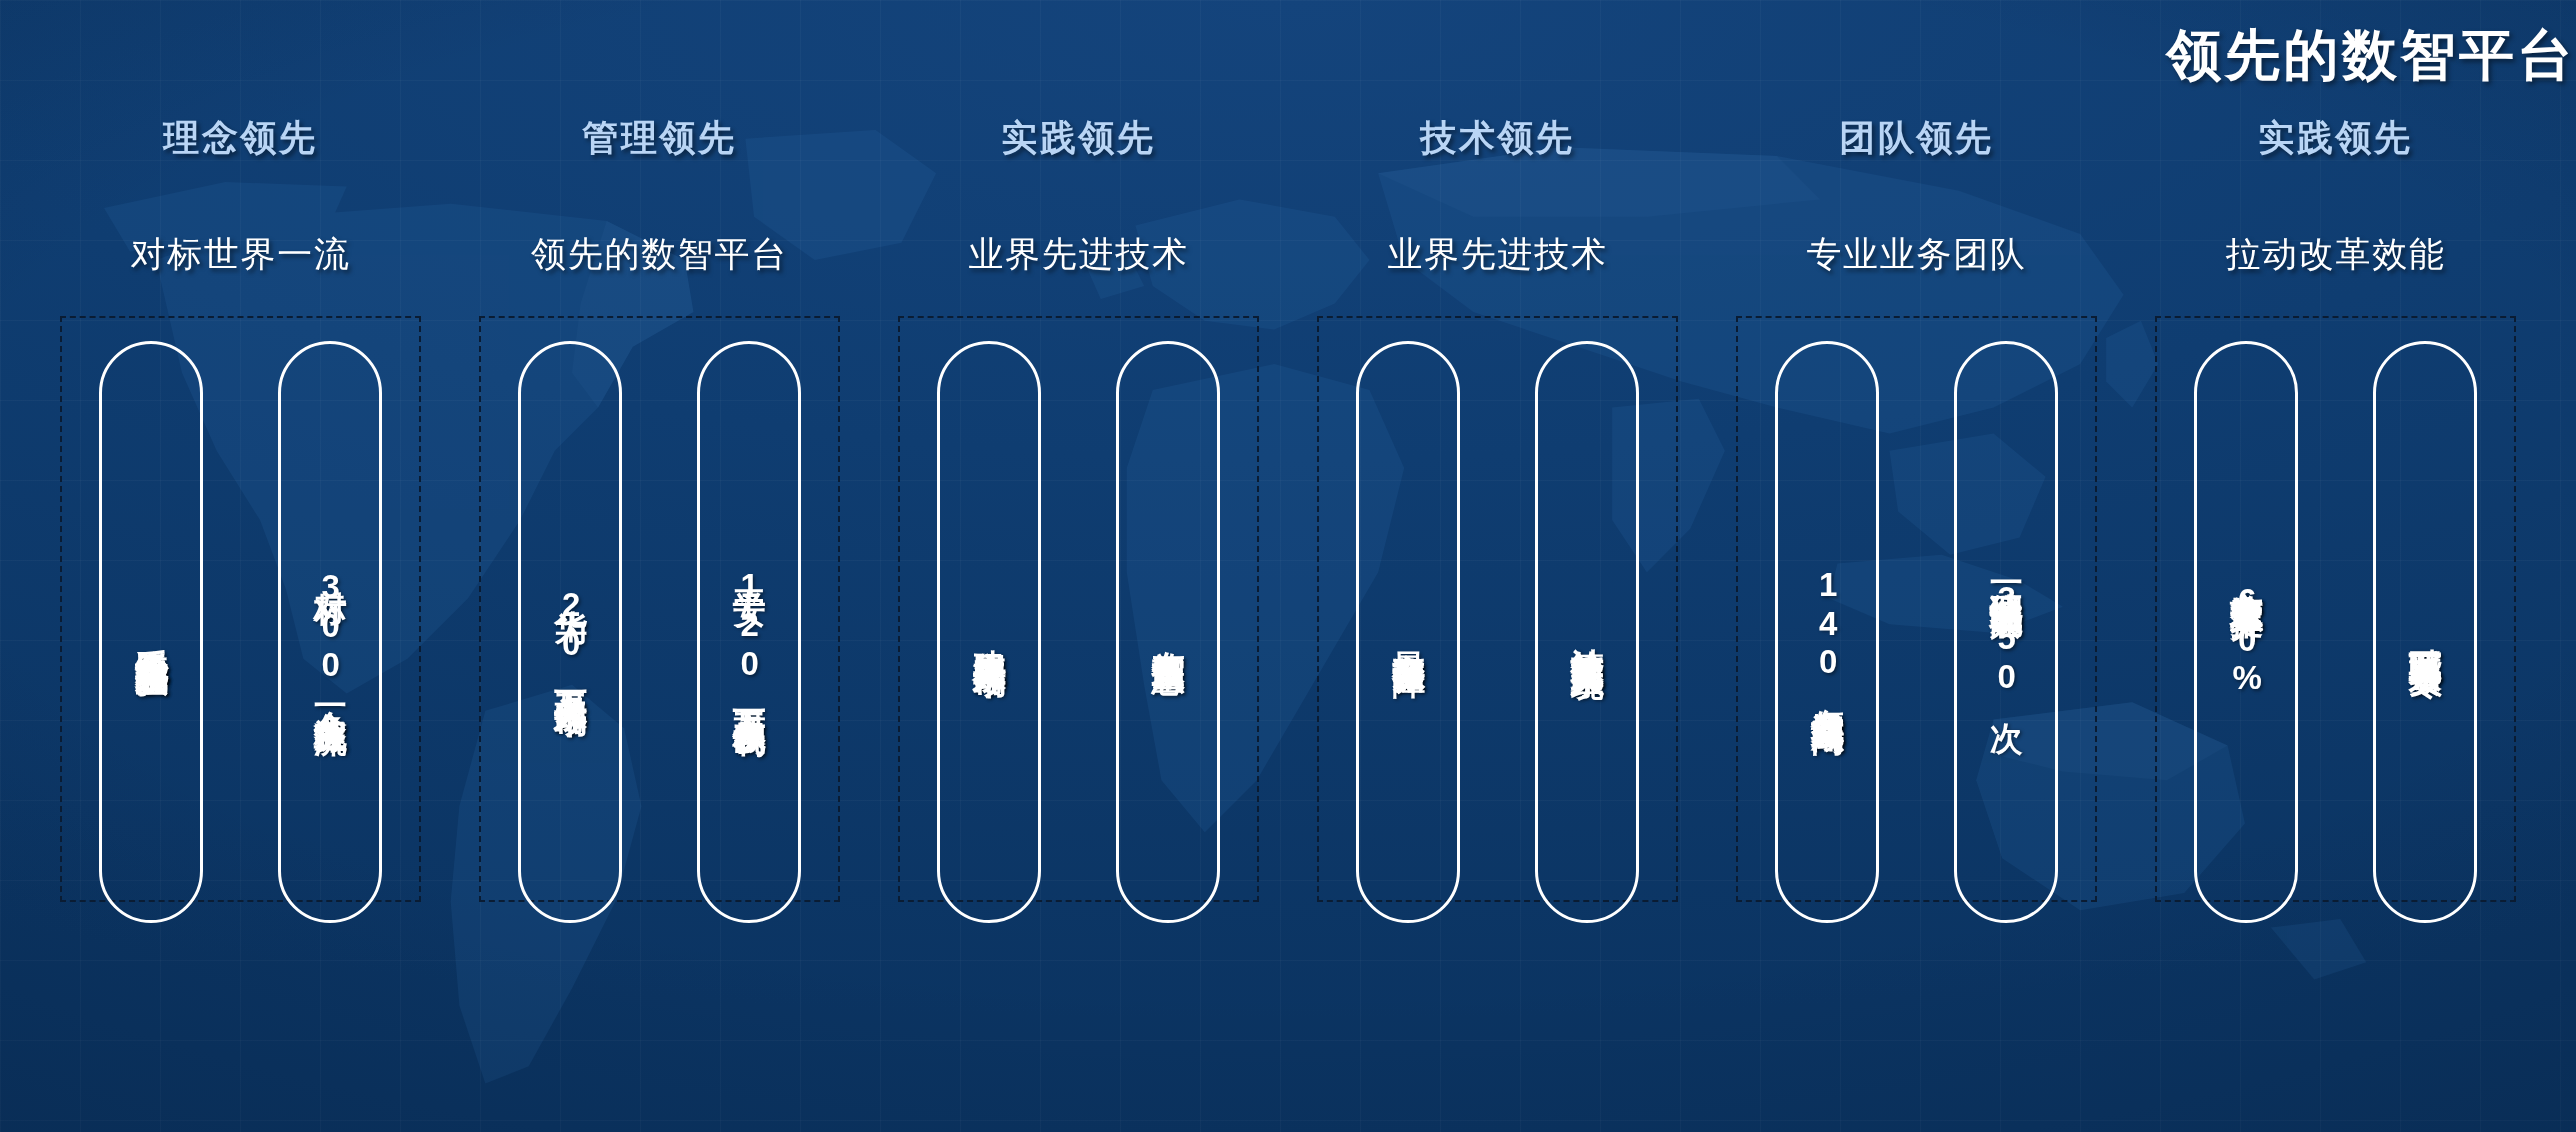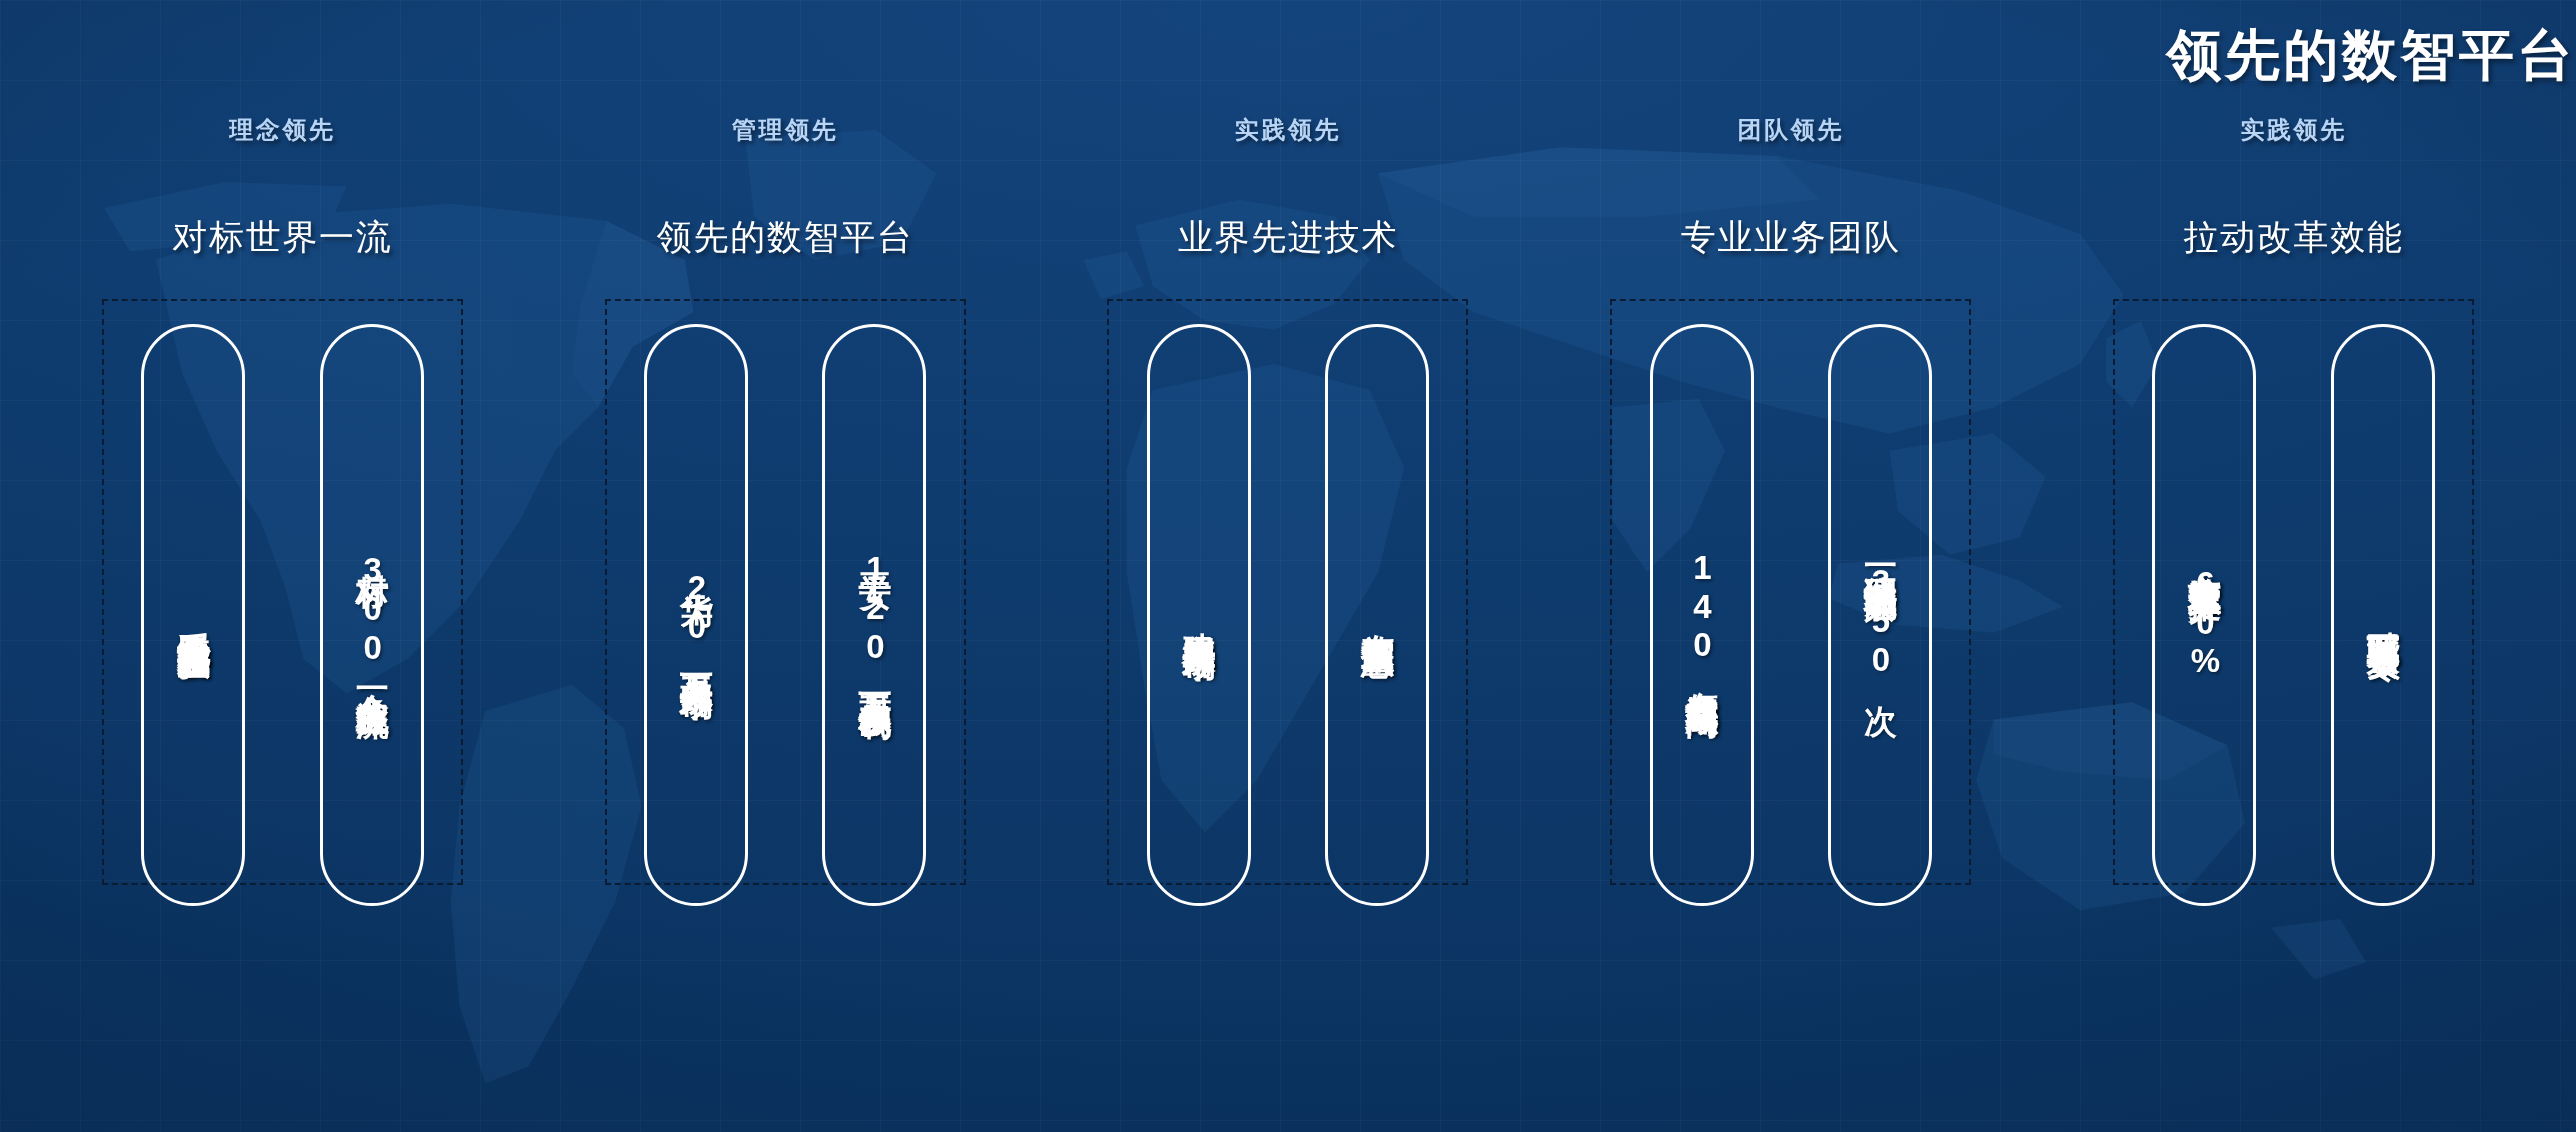--- a/index.html
+++ b/index.html
@@ -55,21 +55,21 @@
     z-index:5;
   }
   .col{
     flex:1 1 0;
     display:flex;flex-direction:column;align-items:center;
     position:relative;
   }
 
   .col-kicker{
     color:#b9d5f5;
-    font-size:24px;font-weight:700;letter-spacing:2.6px;
+    font-size:36px;font-weight:700;letter-spacing:2.6px;
     text-shadow:2.6px 2.6px 4.3px rgba(0,0,0,.45);
     white-space:nowrap;
     margin-top:12px;
   }
   .col-title{
     color:#ffffff;
     font-size:35px;font-weight:400;letter-spacing:1.7px;
     text-shadow:2.6px 2.6px 4.3px rgba(0,0,0,.5);
     white-space:nowrap;
     margin-top:68px;
@@ -190,20 +190,32 @@
       <div class="pill-group">
         <div class="pill">
           <span class="pill-text">建立集团内部人才市场</span>
         </div>
         <div class="pill">
           <span class="pill-text">有效控制员工总量</span>
         </div>
       </div>
     </div>
 
+    <div class="col">
+      <div class="col-kicker">技术领先</div>
+      <div class="col-title">业界先进技术</div>
+      <div class="pill-group">
+        <div class="pill">
+          <span class="pill-text">最高安全数据保障</span>
+        </div>
+        <div class="pill">
+          <span class="pill-text">计算效能领先同类型系统</span>
+        </div>
+      </div>
+    </div>
 
     <div class="col">
       <div class="col-kicker">团队领先</div>
       <div class="col-title">专业业务团队</div>
       <div class="pill-group">
         <div class="pill">
           <span class="pill-text">140名领域深耕高端顾问</span>
         </div>
         <div class="pill">
           <span class="pill-text">一线调研培训赋能共350次</span>

